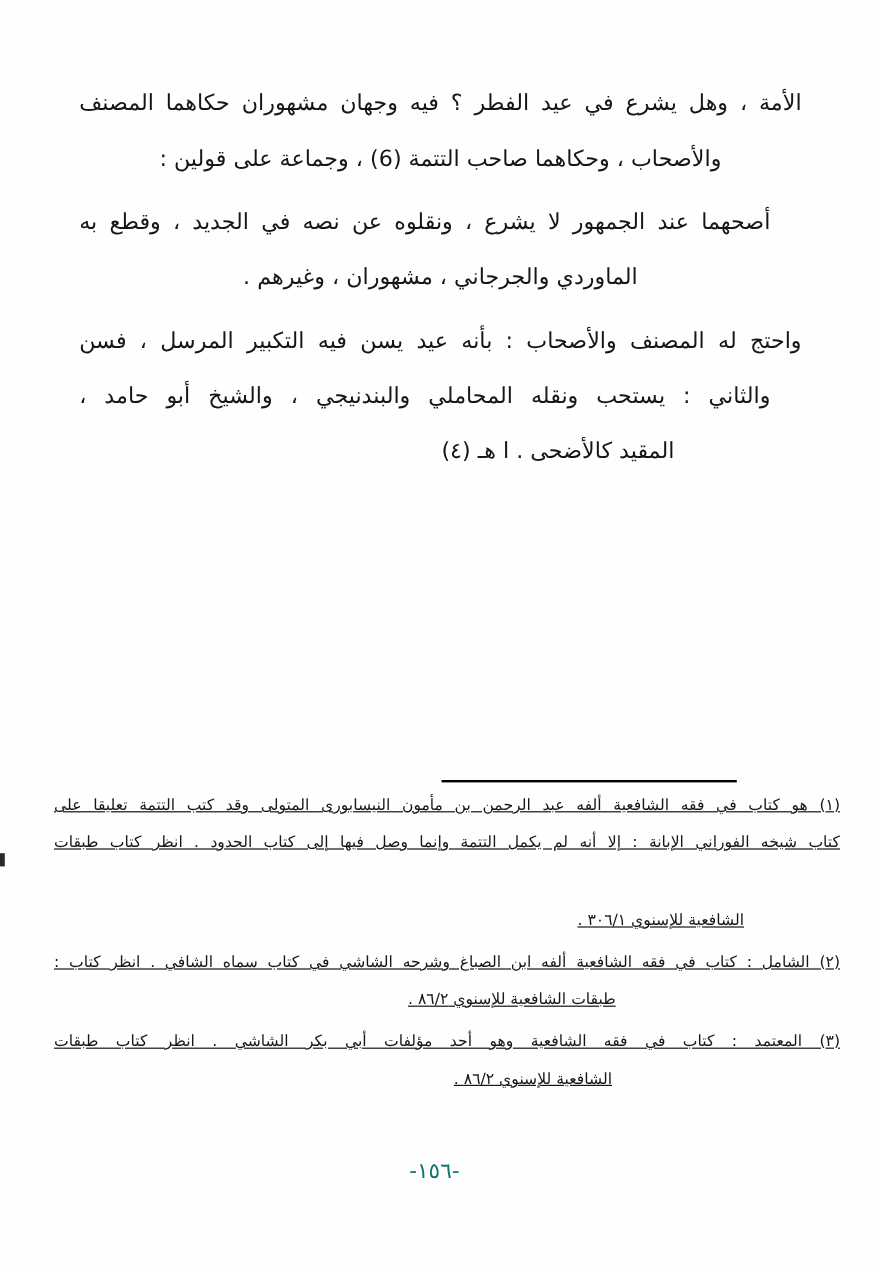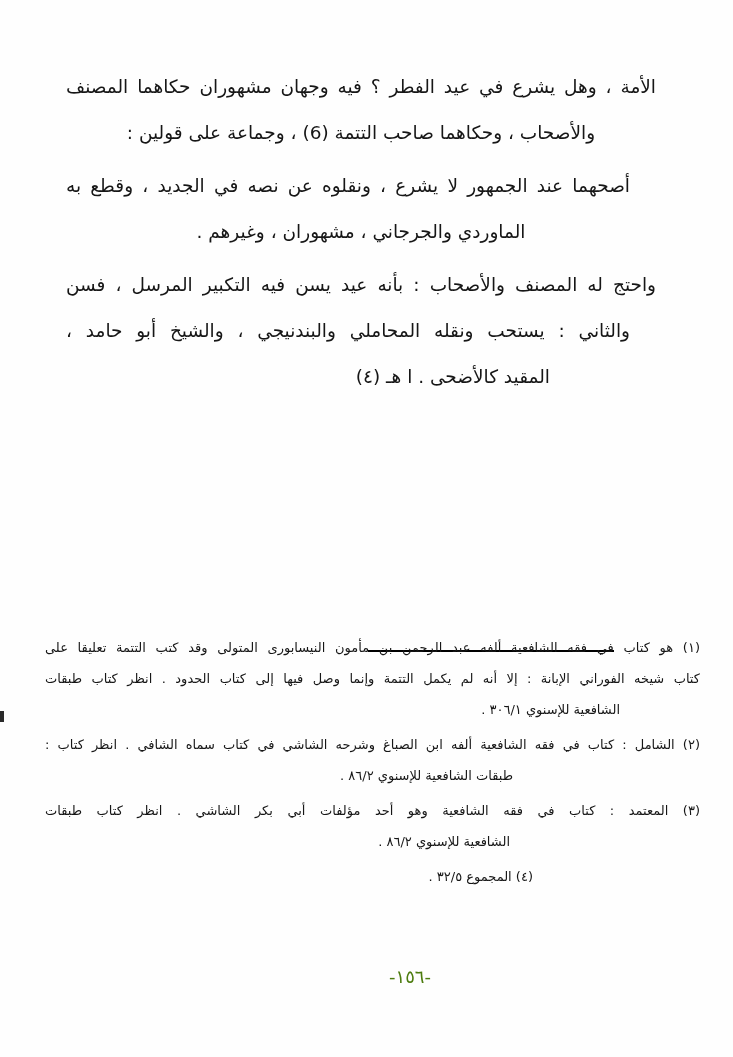--- a/index.html
+++ b/index.html
@@ -16,21 +16,21 @@
     background: #fefefe;
   }
   
   .main-text {
     position: absolute;
     top: 64px; left: 66px; width: 602px;
     direction: rtl;
     font-size: 18.5px;
     line-height: 46px;
   }
-  .para { margin: 0 12px 7px 0; }
+  .para { margin: 0 0 7px 0; }
   .line {
     text-align: justify;
     text-align-last: justify;
   }
   .line.first { text-indent: 26px; }
   .line.last {
     text-align: left;
     text-align-last: right;
   }
   #para-1 .line.first { text-indent: 0; }
@@ -50,45 +50,46 @@
   .footnote-separator {
     position: absolute;
     top: 650px; left: 368px;
     width: 246px; height: 2px;
     background: #000;
   }
 
   
   .footnotes {
     position: absolute;
-    top: 632px; right: 33px; width: 655px;
+    top: 656px; right: 33px; width: 655px;
     direction: rtl;
     font-size: 13px;
     line-height: 31px;
+    text-decoration: underline;
   }
   .footnotes .para { margin: 0 0 4px 0; }
   .footnotes .line.first { text-indent: 0; }
-  #footnote-1 .line.last { padding-right: 80px; }
+  #footnote-1 .line.last { padding-right: 80px; margin-top: 34px; }
   #footnote-2 .line.last { padding-right: 187px; }
   #footnote-3 .line.last { padding-right: 190px; }
   #footnote-4 .line {
     text-align: right;
     text-align-last: right;
     padding-right: 167px;
   }
 
   
   .page-number {
     position: absolute;
     top: 966px; left: 341px; width: 90px;
     direction: ltr;
-    text-align: right;
+    text-align: left;
     font-size: 18px;
     letter-spacing: 1px;
-    color: #4d7c0f;
+    color: #0f766e;
   }
 
   
   .edge-artifact {
     position: absolute;
     left: 0; top: 711px;
     width: 4px; height: 11px;
     background: #2a2a2a;
   }
 </style>
@@ -122,22 +123,19 @@
         <div class="line last">الشافعية للإسنوي ٣٠٦/١ .</div>
       </div>
       <div class="para" id="footnote-2">
         <div class="line first">(٢) الشامل : كتاب في فقه الشافعية ألفه ابن الصباغ وشرحه الشاشي في كتاب سماه الشافي . انظر كتاب :</div>
         <div class="line last">طبقات الشافعية للإسنوي ٨٦/٢ .</div>
       </div>
       <div class="para" id="footnote-3">
         <div class="line first">(٣) المعتمد : كتاب في فقه الشافعية وهو أحد مؤلفات أبي بكر الشاشي . انظر كتاب طبقات</div>
         <div class="line last">الشافعية للإسنوي ٨٦/٢ .</div>
       </div>
-      <div class="para" id="footnote-4">
-        <div class="line first last">(٤) المجموع ٣٢/٥ .</div>
-      </div>
     </section>
 
   <div class="page-number">-١٥٦-</div>
 
   <div class="edge-artifact"></div>
 
 </div>
 
 </body></html>

